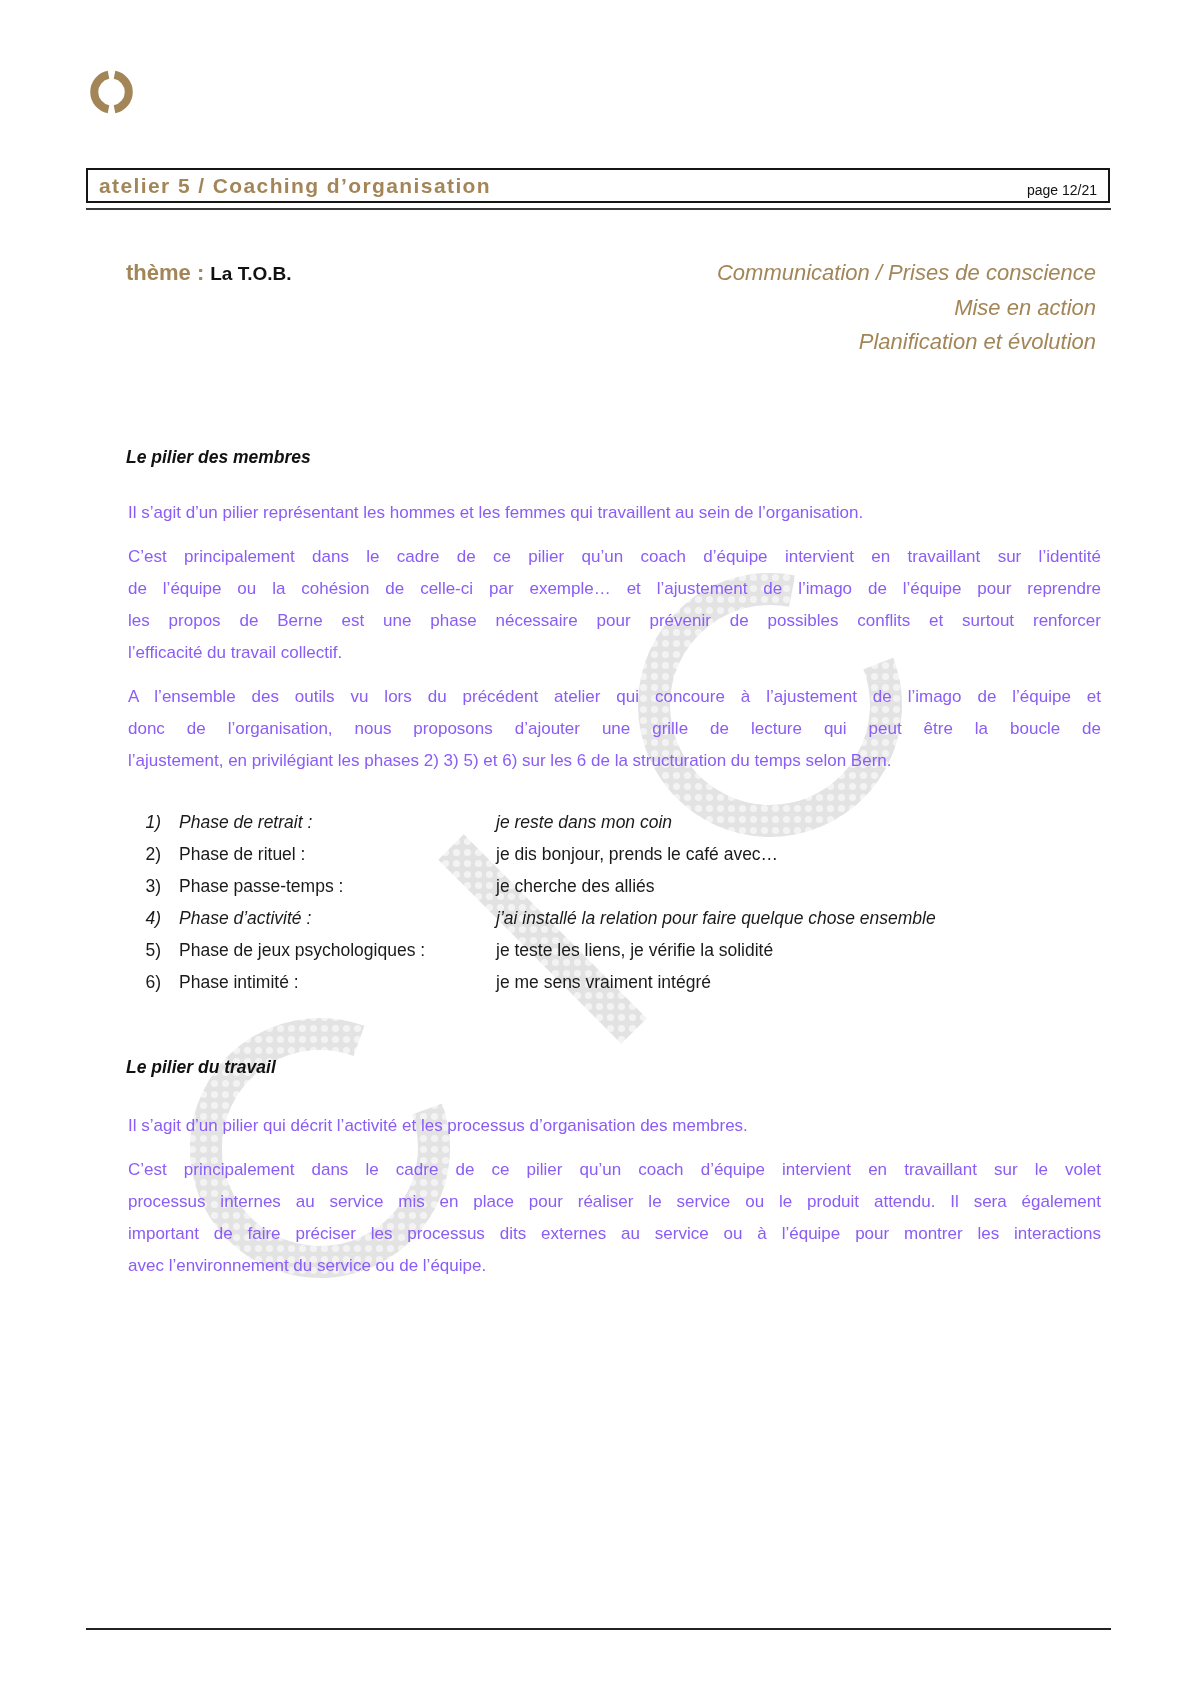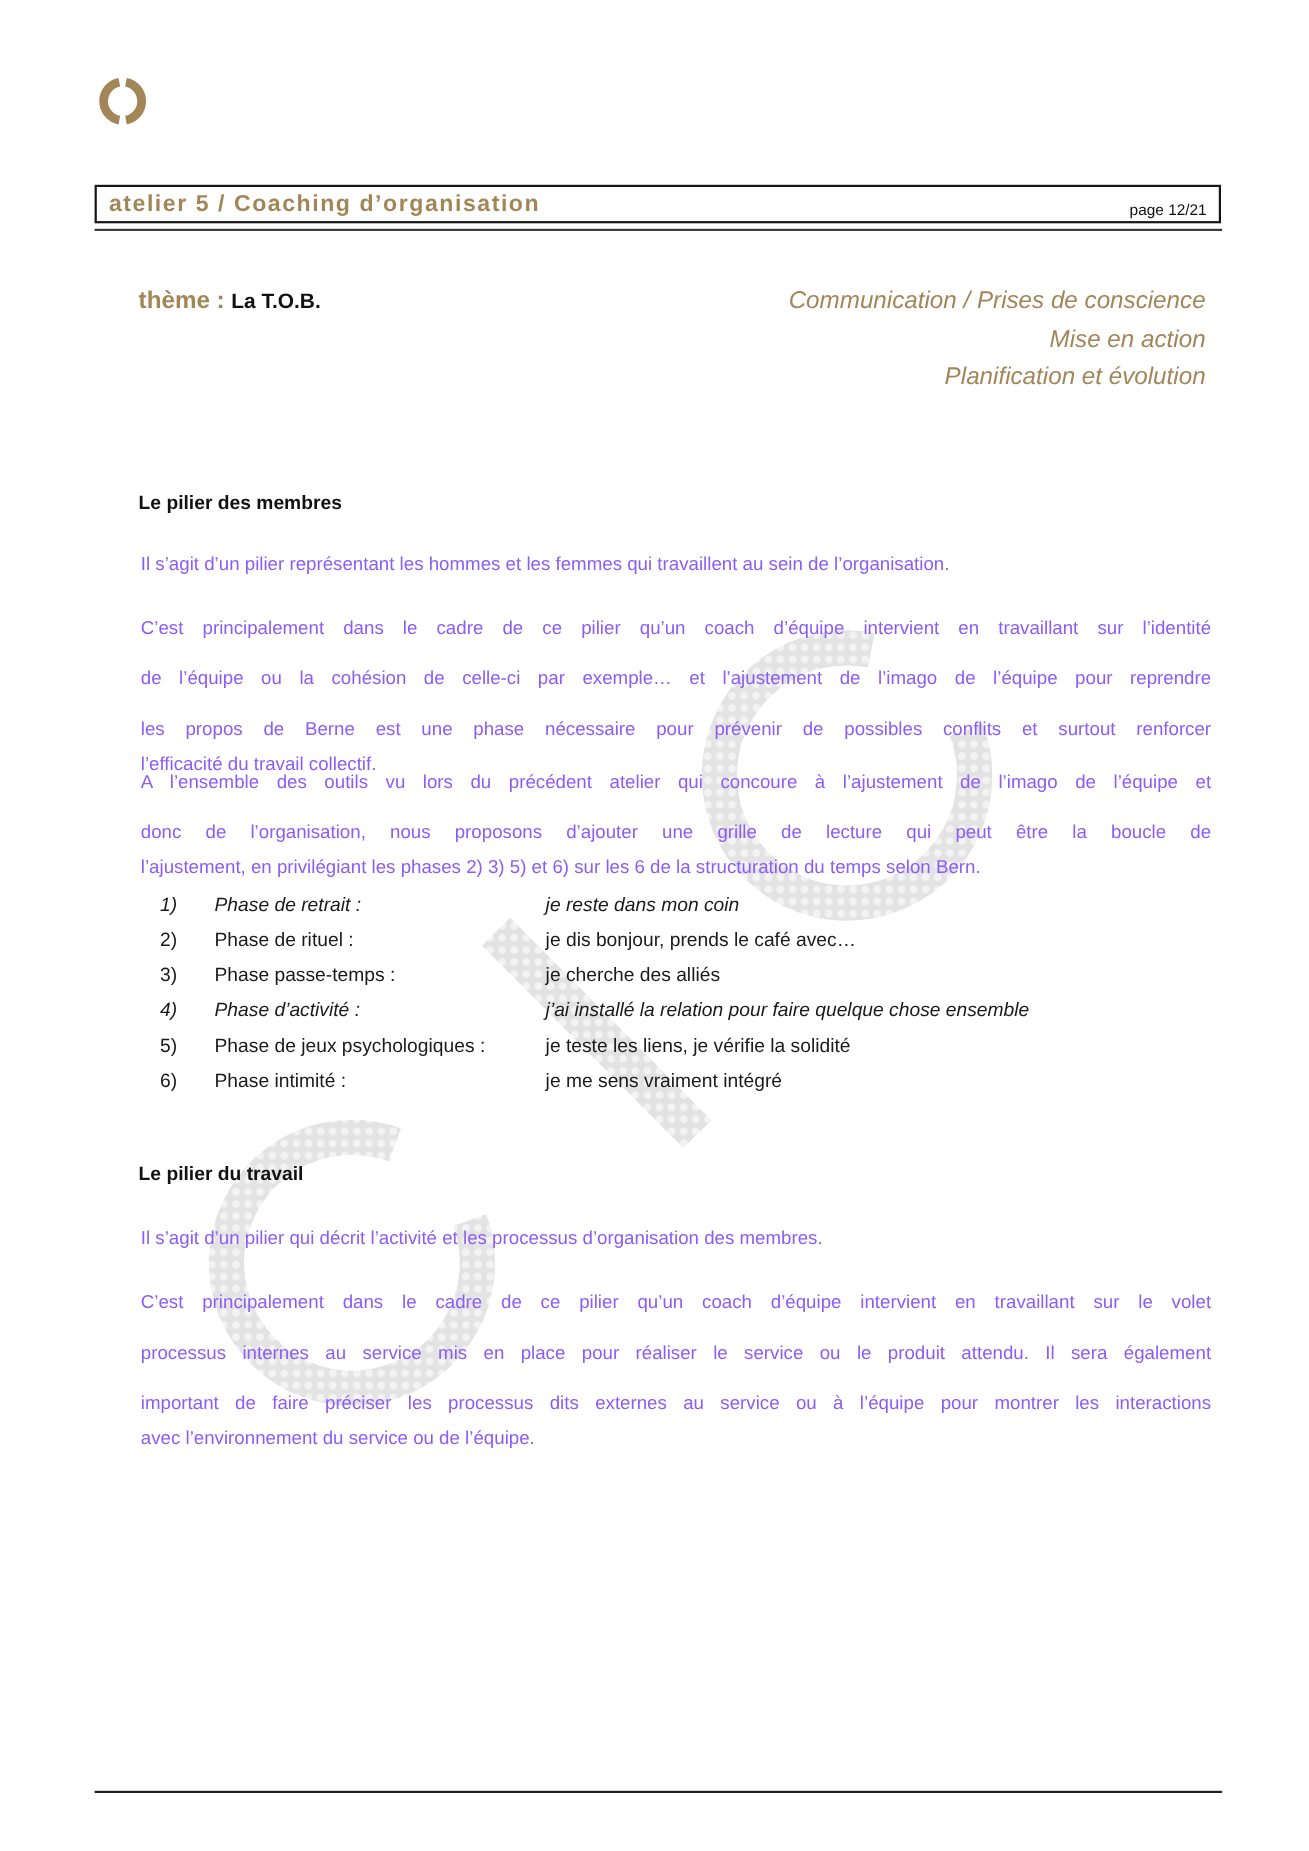--- a/index.html
+++ b/index.html
@@ -31,29 +31,29 @@
   .theme { left: 126px; top: 256px; line-height: 34px; white-space: nowrap; }
   .theme-label { font-weight: bold; font-size: 22px; color: #A38658; text-align: right; }
   .theme-value { font-weight: bold; font-size: 19px; color: #111; margin-left: 6px; margin-top: 44px; }
 
   .tags {
     right: 94px; top: 256px; text-align: right;
     font-style: italic; font-size: 22px; line-height: 34.5px; color: #A38658;
   }
   .tag { display: block; white-space: nowrap; }
 
-  .heading { left: 126px; font-weight: bold; font-size: 17.5px; line-height: 32px; color: #111; }
+  .heading { left: 126px; font-weight: bold; font-size: 17.5px; line-height: 32px; color: #111; font-style: italic; }
   .para { left: 128px; width: 973px; font-size: 17px; line-height: 32px; color: #8b5cf6; }
-  .jl { text-align: justify; text-align-last: justify; margin-top: 14px; }
+  .jl { text-align: justify; text-align-last: justify; }
   .ll { text-align: left; white-space: nowrap; }
 
   .phases { left: 130px; top: 806px; width: 980px; font-size: 17.5px; line-height: 32px; }
   .phase-row { position: relative; height: 32px; }
   .phase-num { position: absolute; left: 0; width: 31px; text-align: right; }
-  .phase-label { position: absolute; left: 49px; white-space: nowrap; margin-left: 16px; }
+  .phase-label { position: absolute; left: 49px; white-space: nowrap; }
   .phase-desc { position: absolute; left: 366px; white-space: nowrap; }
   .it { font-style: italic; }
 
   .footer-rule { left: 86px; top: 1628px; width: 1025px; height: 2px; background: #222; }
   .footer { left: 86px; top: 1636px; width: 1025px; height: 18px; font-size: 12.5px; line-height: 16px; color: #111; }
   .footer-left { position: absolute; left: 0; top: 0; }
   .footer-center { position: absolute; left: 0; right: 0; top: 0; text-align: center; padding-left: 14px; }
   .footer-right { position: absolute; right: 0; top: 0; }
 </style>
 </head>

